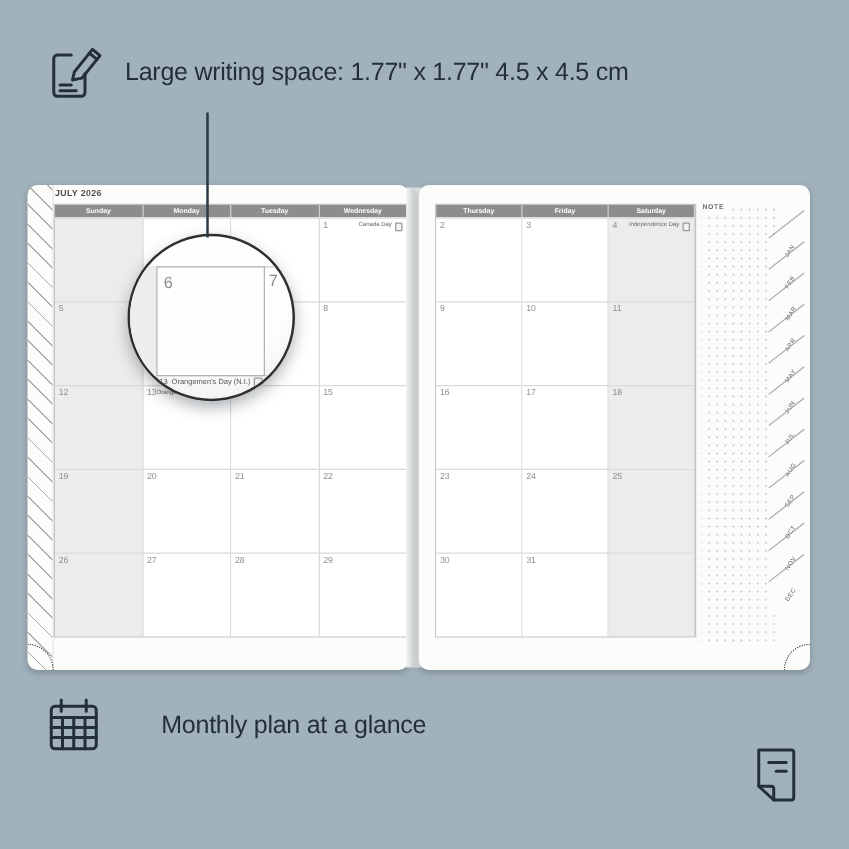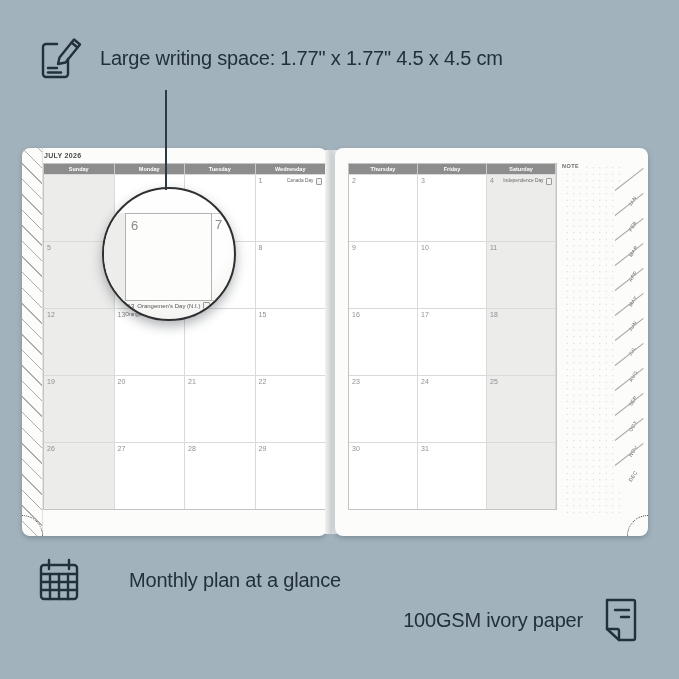--- a/index.html
+++ b/index.html
@@ -304,20 +304,19 @@
     <path d="M5 26 H41"></path>
     <path d="M5 34 H41"></path>
     <path d="M14 18 V43"></path>
     <path d="M23 18 V43"></path>
     <path d="M32 18 V43"></path>
   </svg>
   <span class="txt">Monthly plan at a glance</span>
 </div>
 
 <div class="annot" id="bottomAnnot2">
-  <span class="txt">100GSM ivory paper</span>
   <svg width="42" height="52" viewBox="0 0 42 52" fill="none" stroke="#22303a" stroke-width="2.4" stroke-linecap="round" stroke-linejoin="round">
     <path d="M8 6 H34 A2 2 0 0 1 36 8 V44 A2 2 0 0 1 34 46 H20 L8 35 V6 Z"></path>
     <path d="M8 35 H18 A2 2 0 0 1 20 37 V46"></path>
     <path d="M16 16 H30"></path>
     <path d="M22 23 H30"></path>
   </svg>
 </div>
 
 </body></html>

